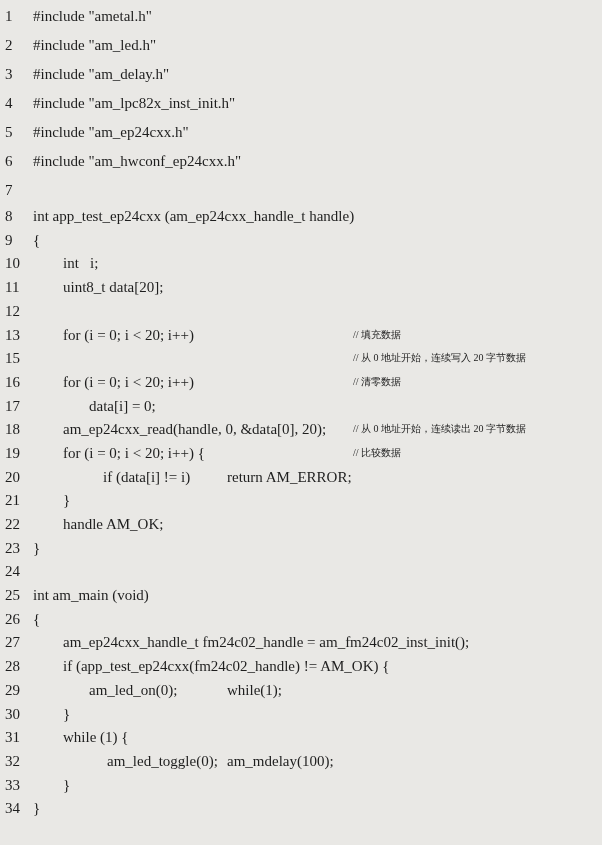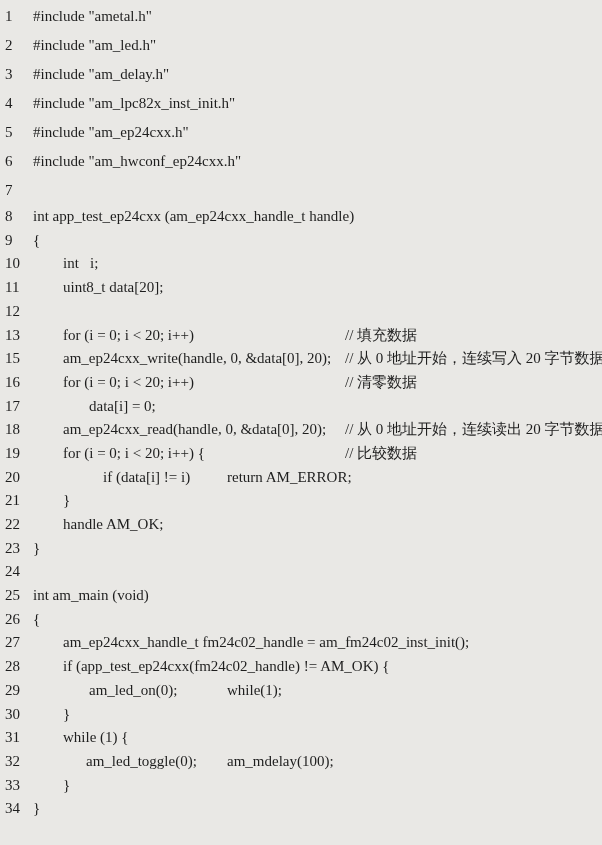--- a/index.html
+++ b/index.html
@@ -25,21 +25,21 @@
   .row.tall { height: 28.9px; }
   .row > span {
     position: absolute;
     top: 50%;
     transform: translateY(-50%);
     white-space: pre;
   }
   .num  { left: 5px; width: 26px; }
   .code {  }
   .stmt2 { left: 227px; }
-  .comment { left: 345px; font-size: 15px; }
+  .comment { left: 353px; font-size: 10px; }
 </style>
 </head>
 <body>
 
 <div class="page">
   <div id="listing">
       <div class="row tall">
     <span class="num">1</span>
     <span class="code" style="left: 33px;">#include "ametal.h"</span>
 
@@ -100,21 +100,20 @@
 
   </div>
       <div class="row">
     <span class="num">13</span>
     <span class="code" style="left: 63px;">for (i = 0; i &lt; 20; i++)</span>
 
     <span class="comment">// 填充数据</span>
   </div>
       <div class="row">
     <span class="num">15</span>
-    <span class="code" style="left: 63px;">am_ep24cxx_write(handle, 0, &amp;data[0], 20);</span>
 
     <span class="comment">// 从 0 地址开始，连续写入 20 字节数据</span>
   </div>
       <div class="row">
     <span class="num">16</span>
     <span class="code" style="left: 63px;">for (i = 0; i &lt; 20; i++)</span>
 
     <span class="comment">// 清零数据</span>
   </div>
       <div class="row">
@@ -191,21 +190,21 @@
     <span class="code" style="left: 63px;">}</span>
 
   </div>
       <div class="row">
     <span class="num">31</span>
     <span class="code" style="left: 63px;">while (1) {</span>
 
   </div>
       <div class="row">
     <span class="num">32</span>
-    <span class="code" style="left: 86px;">am_led_toggle(0);</span>
+    <span class="code" style="left: 107px;">am_led_toggle(0);</span>
     <span class="stmt2">am_mdelay(100);</span>
 
   </div>
       <div class="row">
     <span class="num">33</span>
     <span class="code" style="left: 63px;">}</span>
 
   </div>
       <div class="row">
     <span class="num">34</span>

